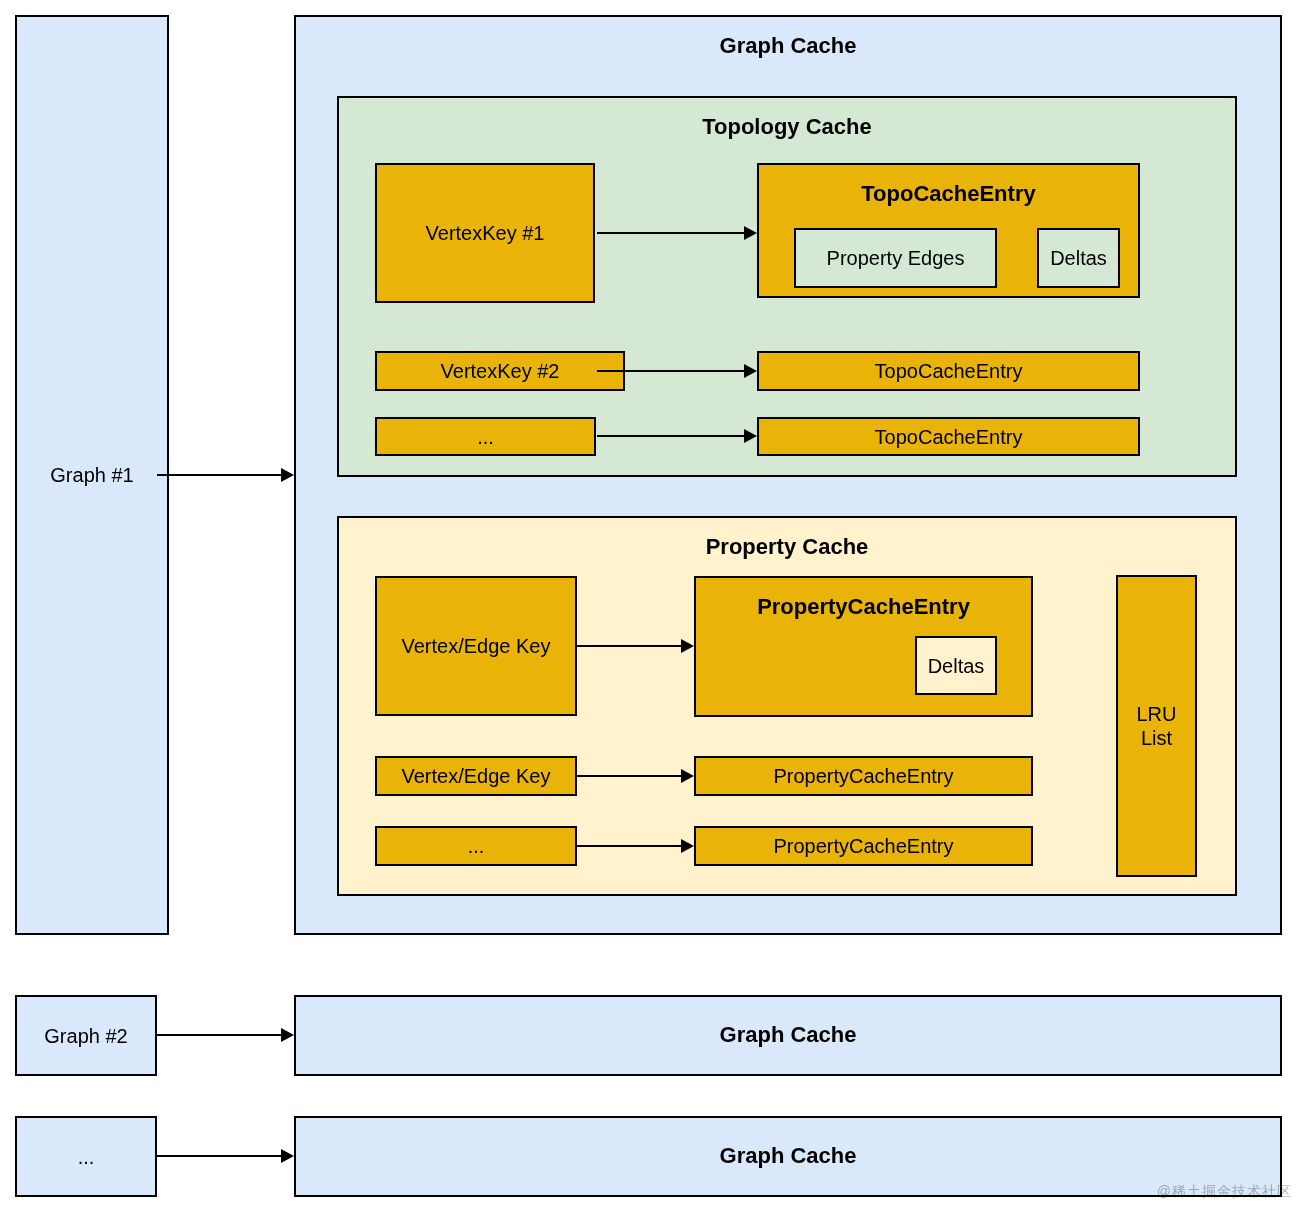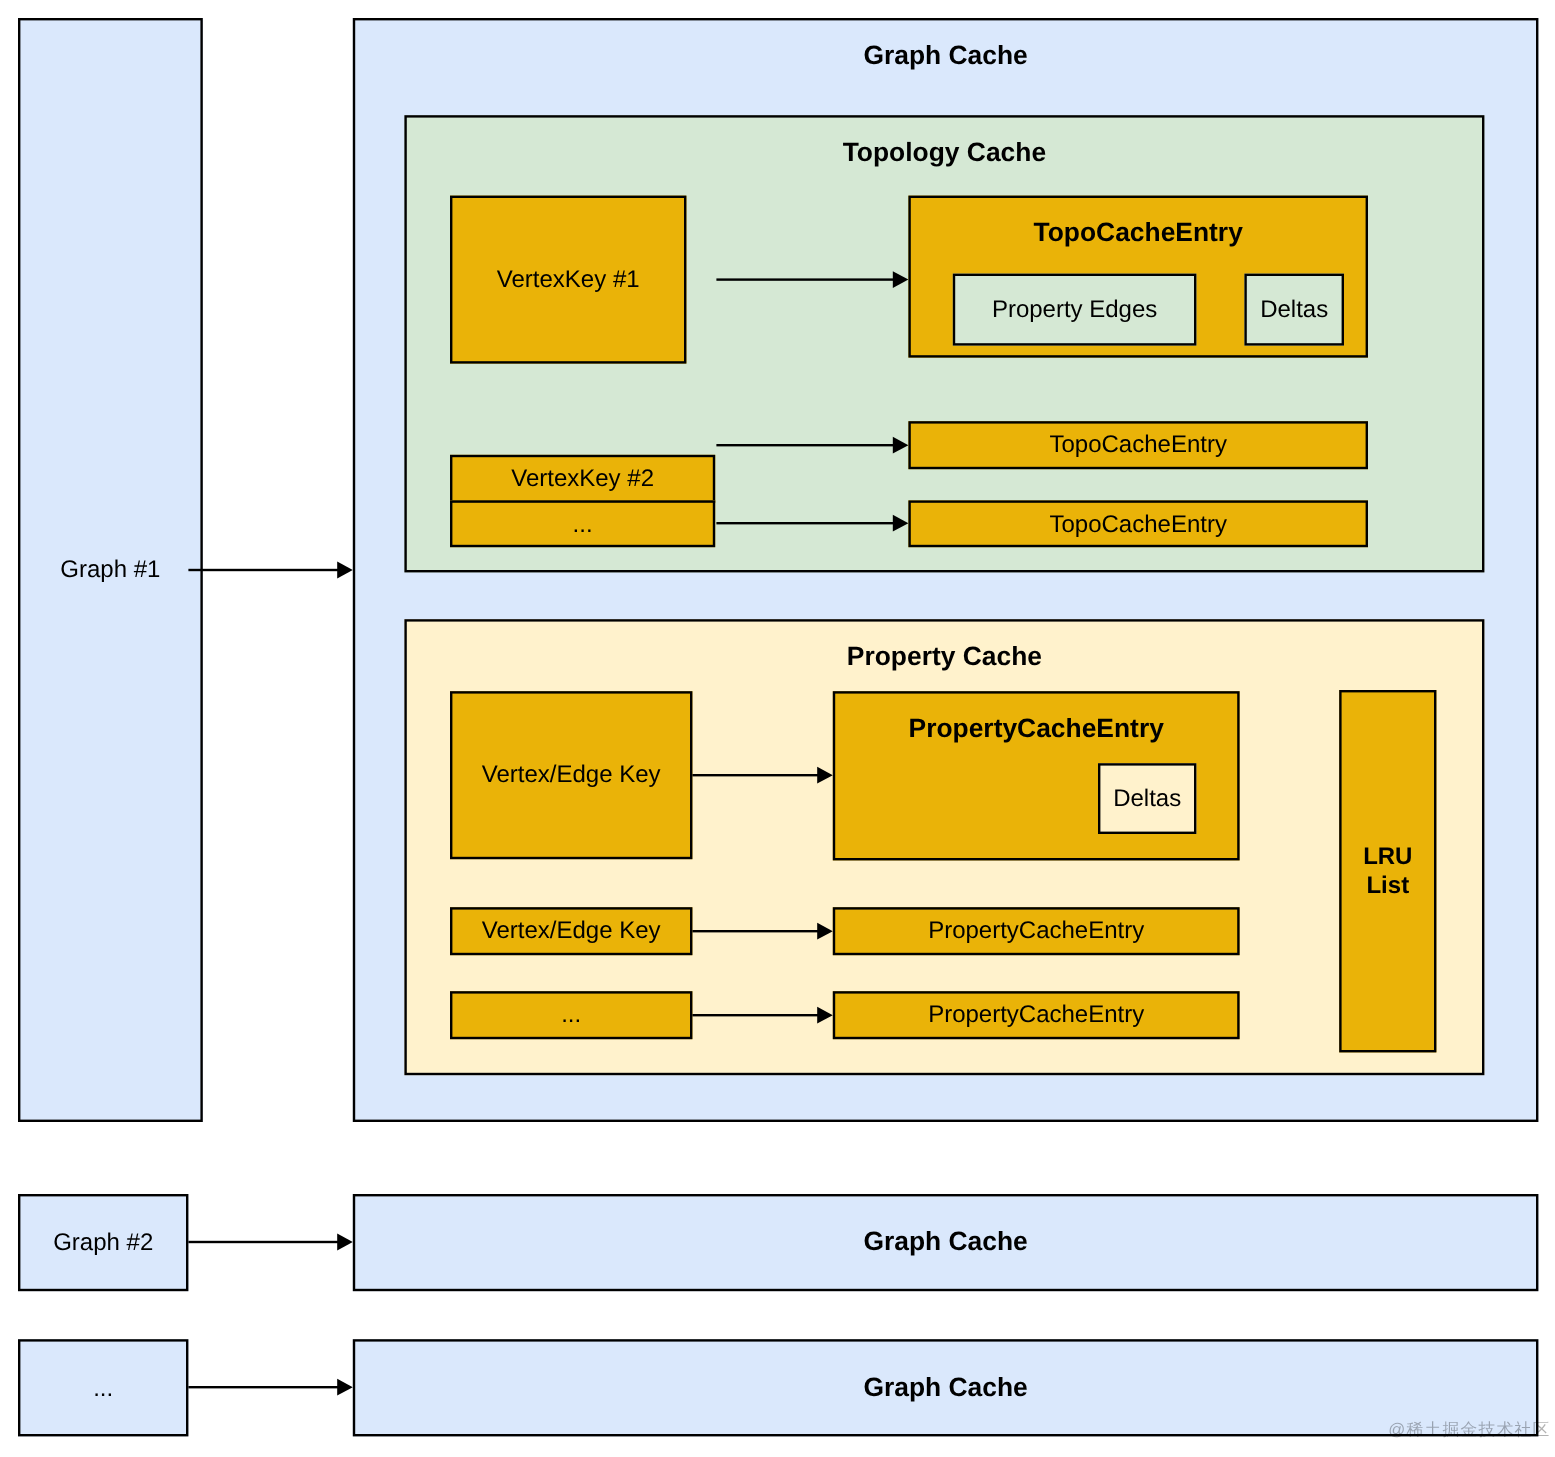--- a/index.html
+++ b/index.html
@@ -62,40 +62,40 @@
   </div>
 
   <div class="box blue" style="left:294px;top:15px;width:988px;height:920px;">
     <div class="box-title">Graph Cache</div>
   </div>
 
   <div class="box green" style="left:337px;top:96px;width:900px;height:381px;">
     <div class="box-title">Topology Cache</div>
   </div>
 
-  <div class="box white center" style="left:375px;top:163px;width:197px;height:140px;">
+  <div class="box white center" style="left:375px;top:163px;width:220px;height:140px;">
     <span>VertexKey #1</span>
   </div>
 
   <div class="arrow" style="left:597px;top:226px;width:160px;">
     <span class="shaft"></span>
     <span class="head"></span>
   </div>
 
   <div class="box white" style="left:757px;top:163px;width:383px;height:135px;">
     <div class="box-title">TopoCacheEntry</div>
     <div class="box green center" style="left:35px;top:63px;width:203px;height:60px;">
       <span>Property Edges</span>
     </div>
     <div class="box green center" style="left:278px;top:63px;width:83px;height:60px;">
       <span>Deltas</span>
     </div>
   </div>
 
-  <div class="box white center" style="left:375px;top:351px;width:221px;height:40px;margin-top:28px;">
+  <div class="box white center" style="left:375px;top:351px;width:250px;height:40px;">
     <span>VertexKey #2</span>
   </div>
   <div class="arrow" style="left:597px;top:364px;width:160px;">
     <span class="shaft"></span>
     <span class="head"></span>
   </div>
   <div class="box white center" style="left:757px;top:351px;width:383px;height:40px;">
     <span>TopoCacheEntry</span>
   </div>
 
@@ -145,21 +145,21 @@
     <span>...</span>
   </div>
   <div class="arrow" style="left:577px;top:839px;width:117px;">
     <span class="shaft"></span>
     <span class="head"></span>
   </div>
   <div class="box white center" style="left:694px;top:826px;width:339px;height:40px;">
     <span>PropertyCacheEntry</span>
   </div>
 
-  <div class="box white center" style="left:1116px;top:575px;width:81px;height:302px;font-weight:bold;">
+  <div class="box white center" style="left:1116px;top:575px;width:81px;height:302px;">
     <span class="lru-label">LRU List</span>
   </div>
 
   <div class="box blue center" style="left:15px;top:995px;width:142px;height:81px;">
     <span>Graph #2</span>
   </div>
   <div class="arrow" style="left:157px;top:1028px;width:137px;">
     <span class="shaft"></span>
     <span class="head"></span>
   </div>

